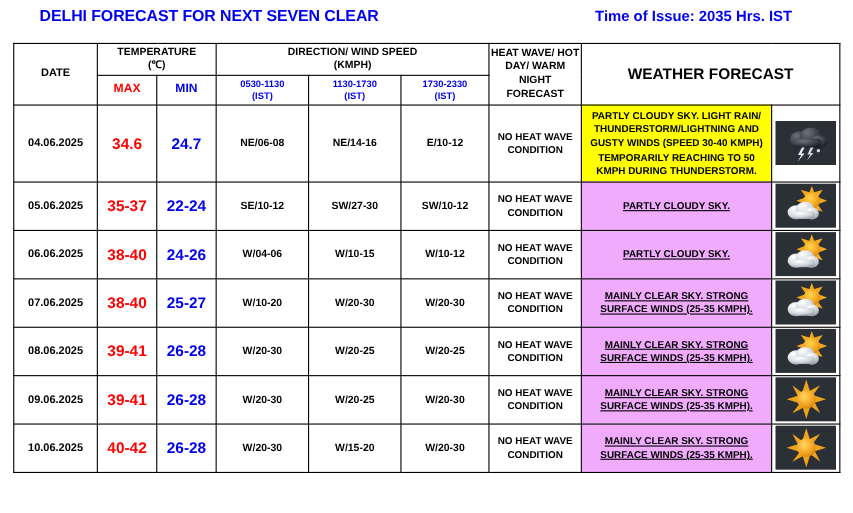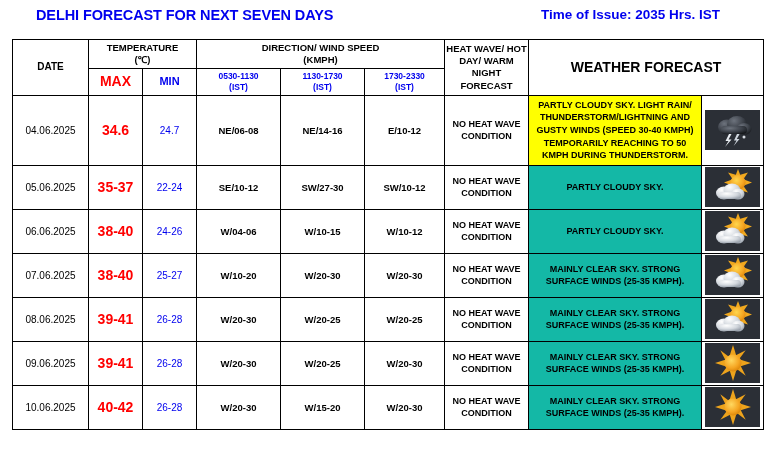--- a/index.html
+++ b/index.html
@@ -73,51 +73,51 @@
   
   th.h {
     font-size: 9.5px;
     font-weight: bold;
     line-height: 1.25;
     padding: 2px 1px;
     color: #000000;
   }
   th.h-date { font-size: 10px; }
   th.h-wf { font-size: 14px; font-weight: bold; }
-  th.h-max { color: #ff0000; font-size: 14px; }
+  th.h-max { color: #ff0000; font-size: 11px; }
   th.h-min { color: #0000ee; font-size: 11px; }
   th.h-time {
     color: #0000ee;
     font-size: 8.5px;
     line-height: 1.3;
   }
   th.h-heat {
     font-size: 9.5px;
     line-height: 1.3;
   }
 
   
   td.c-date {
     font-size: 10px;
-    font-weight: normal;
+    font-weight: bold;
     color: #000000;
   }
   td.c-max { color: #ff0000; font-size: 14px; font-weight: bold; }
-  td.c-min { color: #0000ee; font-size: 10px; font-weight: normal; }
+  td.c-min { color: #0000ee; font-size: 14px; font-weight: bold; }
   td.c-wind { font-size: 9.5px; font-weight: bold; color: #000000; }
   td.c-heat { font-size: 9px; font-weight: bold; line-height: 1.35; color: #000000; }
   td.c-fc {
     font-size: 9px;
     font-weight: bold;
     line-height: 1.4;
     color: #000000;
     padding: 3px 5px;
   }
   td.c-fc.yellow { background: #ffff00; }
-  td.c-fc.green  { background: #14b8a6; }
+  td.c-fc.green  { background: #f0abfc; text-decoration: underline; }
 
   td.c-icon {
     padding: 0;
     background: #ffffff;
     width: 62px;
   }
   .icon-box {
     width: 55px;
     height: 100%;
     min-height: 40px;
@@ -131,21 +131,21 @@
 
   .r1 { height: 70px; }
   .rn { height: 44px; }
 </style>
 </head>
 <body>
 
 <div class="page">
 
   <div class="titlebar">
-    <div class="main-title">DELHI FORECAST FOR NEXT SEVEN DAYS</div>
+    <div class="main-title">DELHI FORECAST FOR NEXT SEVEN CLEAR</div>
     <div class="issue-time">Time of Issue: 2035 Hrs. IST</div>
   </div>
 
   <table class="fc-table">
     <colgroup>
       <col style="width:76px">
       <col style="width:54px">
       <col style="width:54px">
       <col style="width:84px">
       <col style="width:84px">

